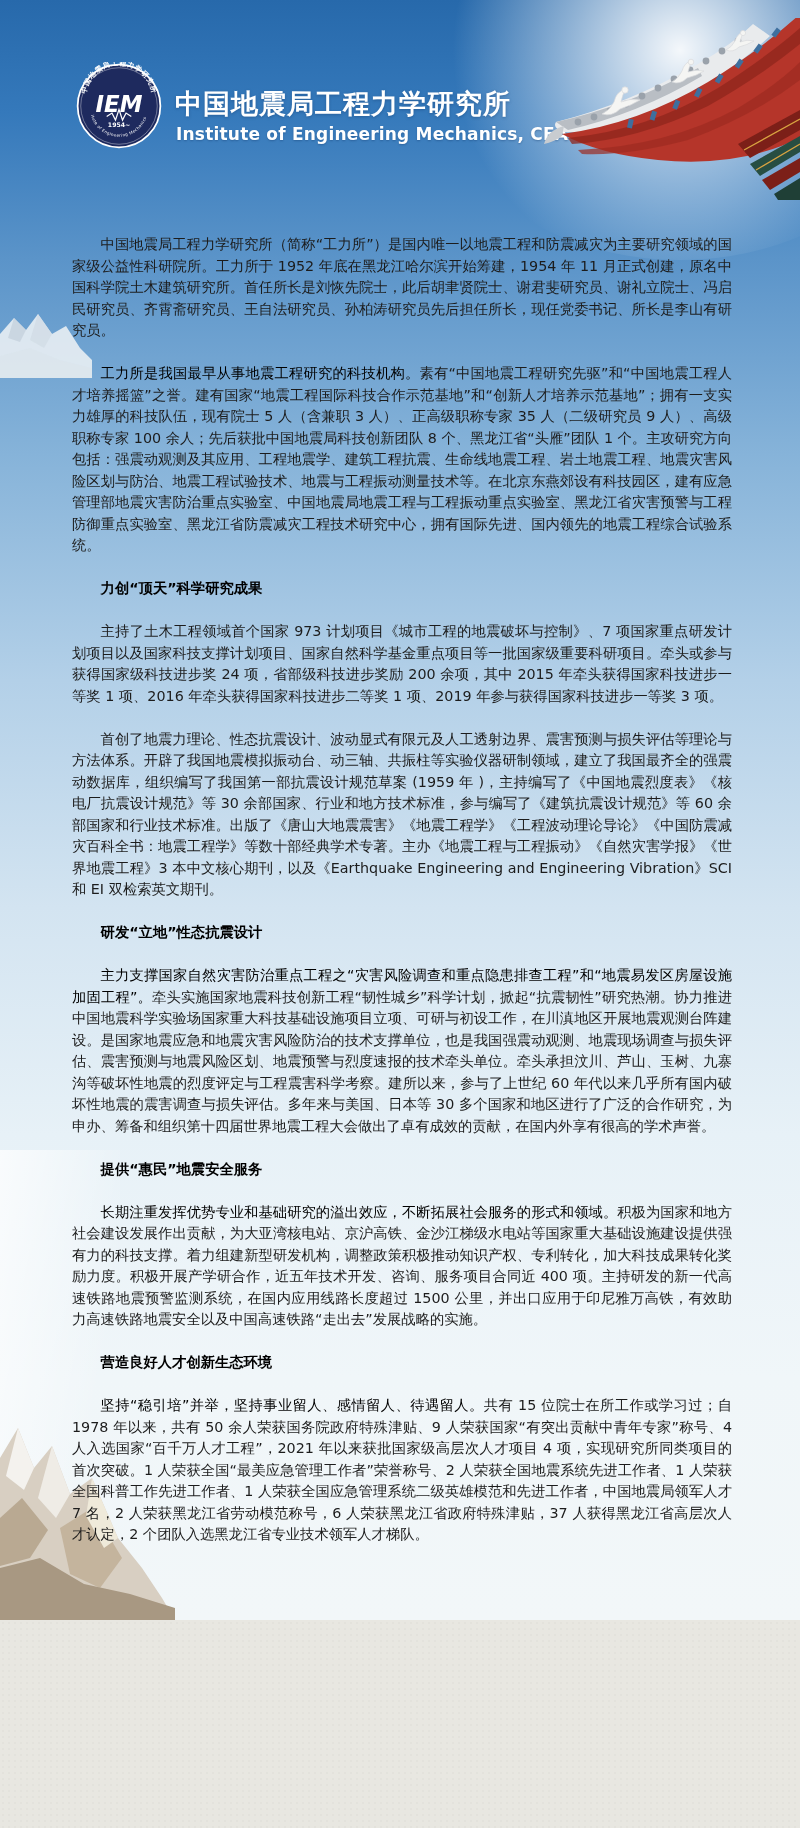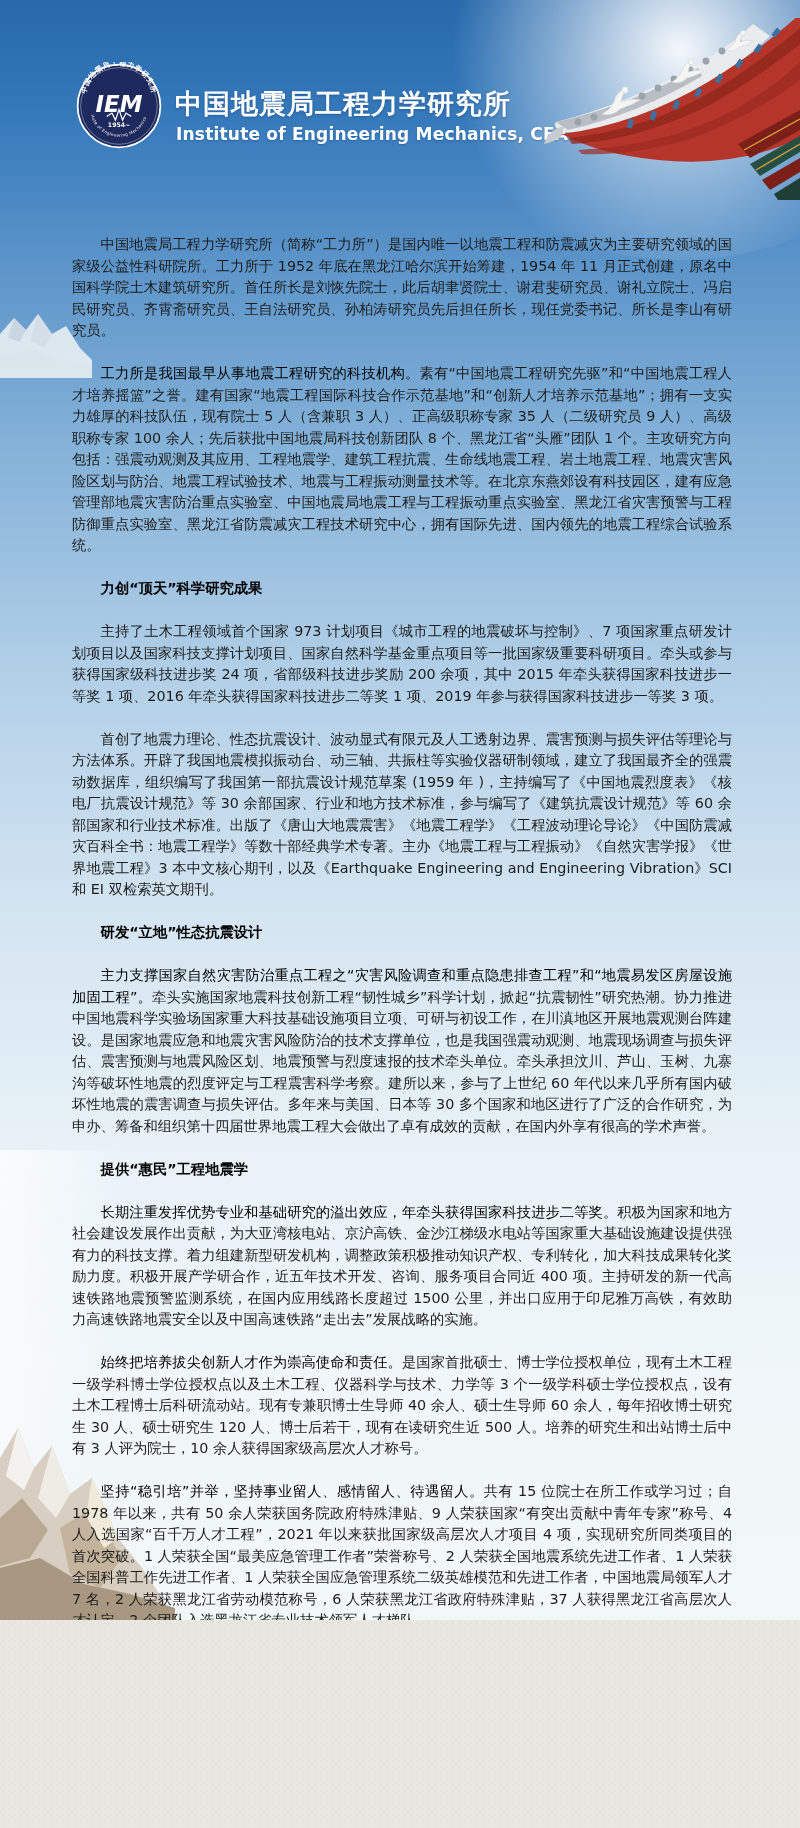--- a/index.html
+++ b/index.html
@@ -142,20 +142,20 @@
   </div>
 
   <div class="article">
       <p>中国地震局工程力学研究所（简称“工力所”）是国内唯一以地震工程和防震减灾为主要研究领域的国家级公益性科研院所。工力所于 1952 年底在黑龙江哈尔滨开始筹建，1954 年 11 月正式创建，原名中国科学院土木建筑研究所。首任所长是刘恢先院士，此后胡聿贤院士、谢君斐研究员、谢礼立院士、冯启民研究员、齐霄斋研究员、王自法研究员、孙柏涛研究员先后担任所长，现任党委书记、所长是李山有研究员。</p>
       <p><b>工力所是我国最早从事地震工程研究的科技机构。</b>素有“中国地震工程研究先驱”和“中国地震工程人才培养摇篮”之誉。建有国家“地震工程国际科技合作示范基地”和“创新人才培养示范基地”；拥有一支实力雄厚的科技队伍，现有院士 5 人（含兼职 3 人）、正高级职称专家 35 人（二级研究员 9 人）、高级职称专家 100 余人；先后获批中国地震局科技创新团队 8 个、黑龙江省“头雁”团队 1 个。主攻研究方向包括：强震动观测及其应用、工程地震学、建筑工程抗震、生命线地震工程、岩土地震工程、地震灾害风险区划与防治、地震工程试验技术、地震与工程振动测量技术等。在北京东燕郊设有科技园区，建有应急管理部地震灾害防治重点实验室、中国地震局地震工程与工程振动重点实验室、黑龙江省灾害预警与工程防御重点实验室、黑龙江省防震减灾工程技术研究中心，拥有国际先进、国内领先的地震工程综合试验系统。</p>
       <h2>力创“顶天”科学研究成果</h2>
       <p>主持了土木工程领域首个国家 973 计划项目《城市工程的地震破坏与控制》、7 项国家重点研发计划项目以及国家科技支撑计划项目、国家自然科学基金重点项目等一批国家级重要科研项目。牵头或参与获得国家级科技进步奖 24 项，省部级科技进步奖励 200 余项，其中 2015 年牵头获得国家科技进步一等奖 1 项、2016 年牵头获得国家科技进步二等奖 1 项、2019 年参与获得国家科技进步一等奖 3 项。</p>
       <p>首创了地震力理论、性态抗震设计、波动显式有限元及人工透射边界、震害预测与损失评估等理论与方法体系。开辟了我国地震模拟振动台、动三轴、共振柱等实验仪器研制领域，建立了我国最齐全的强震动数据库，组织编写了我国第一部抗震设计规范草案 (1959 年 )，主持编写了《中国地震烈度表》《核电厂抗震设计规范》等 30 余部国家、行业和地方技术标准，参与编写了《建筑抗震设计规范》等 60 余部国家和行业技术标准。出版了《唐山大地震震害》《地震工程学》《工程波动理论导论》《中国防震减灾百科全书：地震工程学》等数十部经典学术专著。主办《地震工程与工程振动》《自然灾害学报》《世界地震工程》3 本中文核心期刊，以及《Earthquake Engineering and Engineering Vibration》SCI 和 EI 双检索英文期刊。</p>
       <h2>研发“立地”性态抗震设计</h2>
       <p><b>主力支撑国家自然灾害防治重点工程之“灾害风险调查和重点隐患排查工程”和“地震易发区房屋设施加固工程”。</b>牵头实施国家地震科技创新工程“韧性城乡”科学计划，掀起“抗震韧性”研究热潮。协力推进中国地震科学实验场国家重大科技基础设施项目立项、可研与初设工作，在川滇地区开展地震观测台阵建设。是国家地震应急和地震灾害风险防治的技术支撑单位，也是我国强震动观测、地震现场调查与损失评估、震害预测与地震风险区划、地震预警与烈度速报的技术牵头单位。牵头承担汶川、芦山、玉树、九寨沟等破坏性地震的烈度评定与工程震害科学考察。建所以来，参与了上世纪 60 年代以来几乎所有国内破坏性地震的震害调查与损失评估。多年来与美国、日本等 30 多个国家和地区进行了广泛的合作研究，为申办、筹备和组织第十四届世界地震工程大会做出了卓有成效的贡献，在国内外享有很高的学术声誉。</p>
-      <h2>提供“惠民”工程地震学</h2>
-      <p><b>长期注重发挥优势专业和基础研究的溢出效应，年牵头获得国家科技进步二等奖。</b>积极为国家和地方社会建设发展作出贡献，为大亚湾核电站、京沪高铁、金沙江梯级水电站等国家重大基础设施建设提供强有力的科技支撑。着力组建新型研发机构，调整政策积极推动知识产权、专利转化，加大科技成果转化奖励力度。积极开展产学研合作，近五年技术开发、咨询、服务项目合同近 400 项。主持研发的新一代高速铁路地震预警监测系统，在国内应用线路长度超过 1500 公里，并出口应用于印尼雅万高铁，有效助力高速铁路地震安全以及中国高速铁路“走出去”发展战略的实施。</p>
-      <p><b>始终把培养拔尖创新人才作为崇高使命和责任。</b>是国家首批硕士、博士学位授权单位，现有土木工程一级学科博士学位授权点以及土木工程、仪器科学与技术、力学等 3 个一级学科硕士学位授权点，设有土木工程博士后科研流动站。现有专兼职博士生导师 40 余人、硕士生导师 60 余人，每年招收博士研究生 30 人、硕士研究生 120 人、博士后若干，现有在读研究生近 500 人。培养的研究生和出站博士后中有 3 人评为院士，10 余人获得国家级高层次人才称号。</p>
+      <h2>提供“惠民”地震安全服务</h2>
+      <p><b>长期注重发挥优势专业和基础研究的溢出效应，不断拓展社会服务的形式和领域。</b>积极为国家和地方社会建设发展作出贡献，为大亚湾核电站、京沪高铁、金沙江梯级水电站等国家重大基础设施建设提供强有力的科技支撑。着力组建新型研发机构，调整政策积极推动知识产权、专利转化，加大科技成果转化奖励力度。积极开展产学研合作，近五年技术开发、咨询、服务项目合同近 400 项。主持研发的新一代高速铁路地震预警监测系统，在国内应用线路长度超过 1500 公里，并出口应用于印尼雅万高铁，有效助力高速铁路地震安全以及中国高速铁路“走出去”发展战略的实施。</p>
+      <h2>营造良好人才创新生态环境</h2>
       <p><b>坚持“稳引培”并举，坚持事业留人、感情留人、待遇留人。</b>共有 15 位院士在所工作或学习过；自 1978 年以来，共有 50 余人荣获国务院政府特殊津贴、9 人荣获国家“有突出贡献中青年专家”称号、4 人入选国家“百千万人才工程”，2021 年以来获批国家级高层次人才项目 4 项，实现研究所同类项目的首次突破。1 人荣获全国“最美应急管理工作者”荣誉称号、2 人荣获全国地震系统先进工作者、1 人荣获全国科普工作先进工作者、1 人荣获全国应急管理系统二级英雄模范和先进工作者，中国地震局领军人才 7 名，2 人荣获黑龙江省劳动模范称号，6 人荣获黑龙江省政府特殊津贴，37 人获得黑龙江省高层次人才认定，2 个团队入选黑龙江省专业技术领军人才梯队。</p>
     </div>
 
   <div class="footer-area"></div>
 </div>
 
 </body></html>

